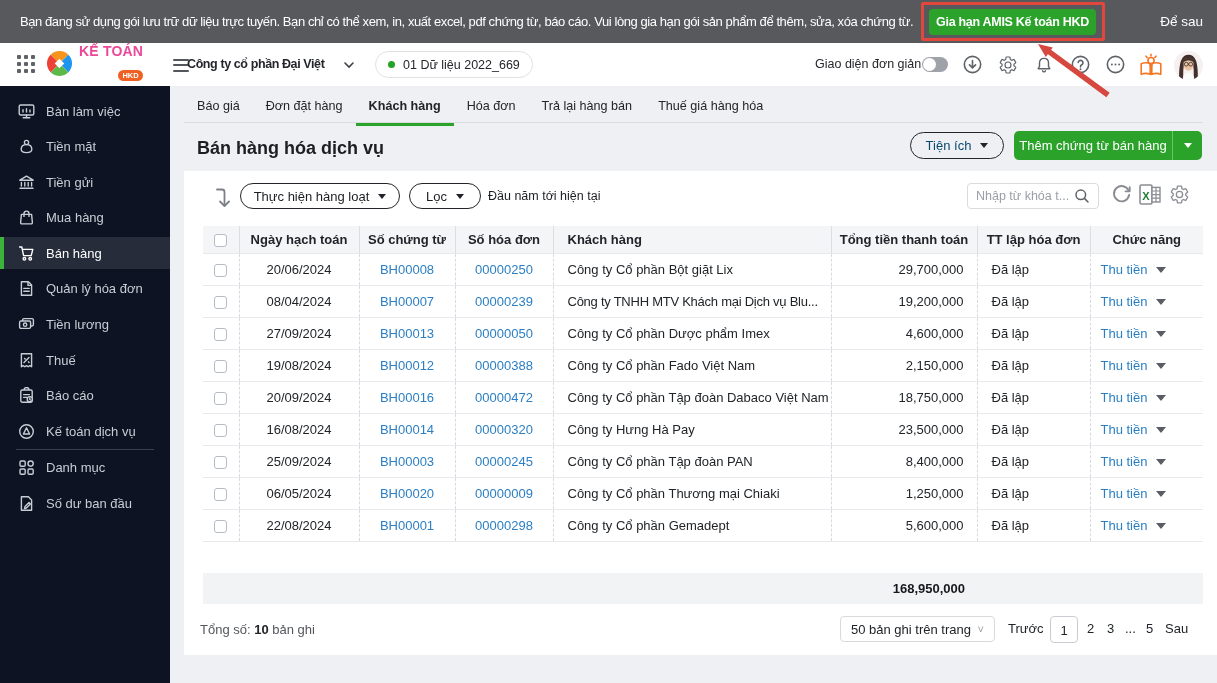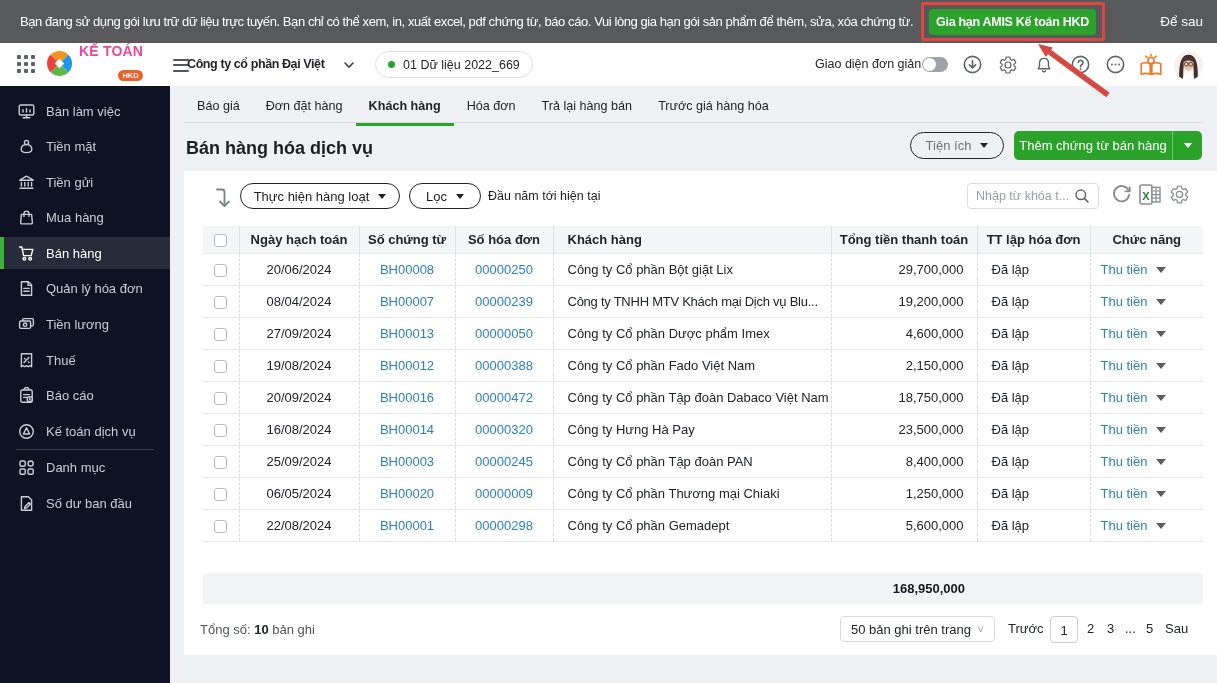--- a/index.html
+++ b/index.html
@@ -39,22 +39,22 @@
 .sitem.sel { background:#272c3a; border-left:4px solid #3cb43c; padding-left:14px; color:#fff; }
 #sdivider { height:1px; background:#3a3f4c; margin:-2px 16px 2px 16px; }
 
 
 #main { position:absolute; left:170px; top:86px; width:1047px; height:597px; background:#eef0f3; }
 #tabs { position:absolute; left:14px; top:4px; height:36px; display:flex; }
 #tabs .tab { padding:0 13px; line-height:33px; font-size:12.6px; color:#212529; position:relative; }
 #tabs .tab.act { font-weight:bold; }
 #tabs .tab.act:after { content:""; position:absolute; left:0; right:0; bottom:0; height:4px; background:#2ba32b; }
 #tabline { position:absolute; left:14px; top:36px; width:1019px; height:1px; background:#d9dbdf; }
-#title { position:absolute; left:16px; top:52px; font-size:18px; font-weight:bold; color:#1c1e22; }
-#tienich { position:absolute; left:740px; top:46px; width:94px; height:27px; border:1.5px solid #212529; border-radius:14px; background:#eef0f3; display:flex; align-items:center; justify-content:center; font-size:13px; color:#737373; }
+#title { position:absolute; left:27px; top:52px; font-size:18px; font-weight:bold; color:#1c1e22; }
+#tienich { position:absolute; left:740px; top:46px; width:94px; height:27px; border:1.5px solid #212529; border-radius:14px; background:#eef0f3; display:flex; align-items:center; justify-content:center; font-size:13px; color:#0c4a6e; }
 #addbtn { position:absolute; left:844px; top:45px; width:188px; height:29px; background:#2ba32b; border-radius:5px; color:#fff; font-size:13px; display:flex; }
 #addbtn .m { flex:1; text-align:center; line-height:29px; border-right:1px solid #6cc46c; }
 #addbtn .d { width:29px; display:flex; align-items:center; justify-content:center; }
 
 
 #card { position:absolute; left:14px; top:85px; width:1116px; height:484px; background:#fff; border-radius:0; }
 #tb-sort { position:absolute; left:29px; top:16px; }
 .pill { position:absolute; height:26px; border:1.5px solid #212529; border-radius:13px; background:#fff; display:flex; align-items:center; justify-content:center; font-size:13px; color:#1c1e22; }
 #pill1 { left:56px; top:12px; width:160px; }
 #pill2 { left:225px; top:12px; width:72px; }
@@ -275,21 +275,21 @@
         </svg>Số dư ban đầu</div>
 </div>
 
 <div id="main">
   <div id="tabs">
     <div class="tab">Báo giá</div>
     <div class="tab">Đơn đặt hàng</div>
     <div class="tab act">Khách hàng</div>
     <div class="tab">Hóa đơn</div>
     <div class="tab">Trả lại hàng bán</div>
-    <div class="tab">Trước giá hàng hóa</div>
+    <div class="tab">Thuế giá hàng hóa</div>
   </div>
   <div id="tabline"></div>
   <div id="title">Bán hàng hóa dịch vụ</div>
   <div id="tienich">Tiện ích<span class="caret"></span></div>
   <div id="addbtn">
         <div class="m">Thêm chứng từ bán hàng</div>
         <div class="d">
           <span class="caret" style="border-top-color:#fff;margin-left:0"></span>
         </div>
       </div>

